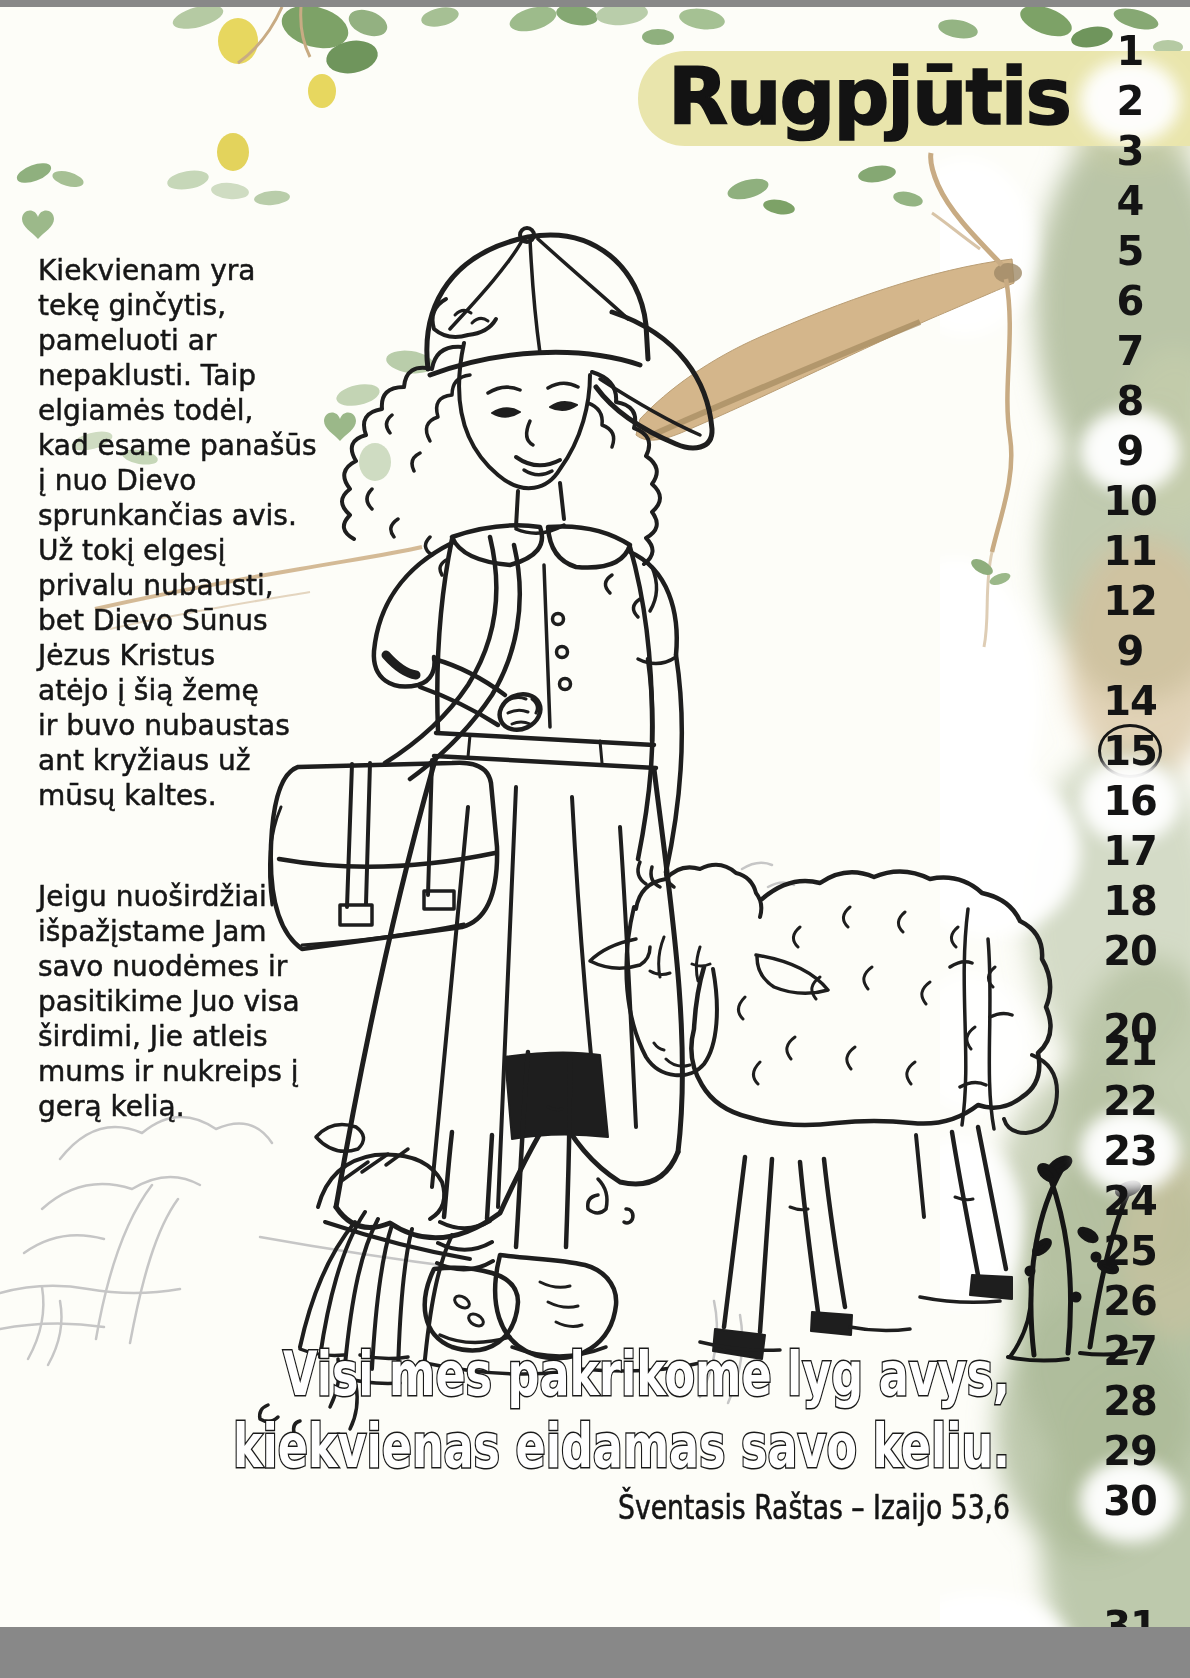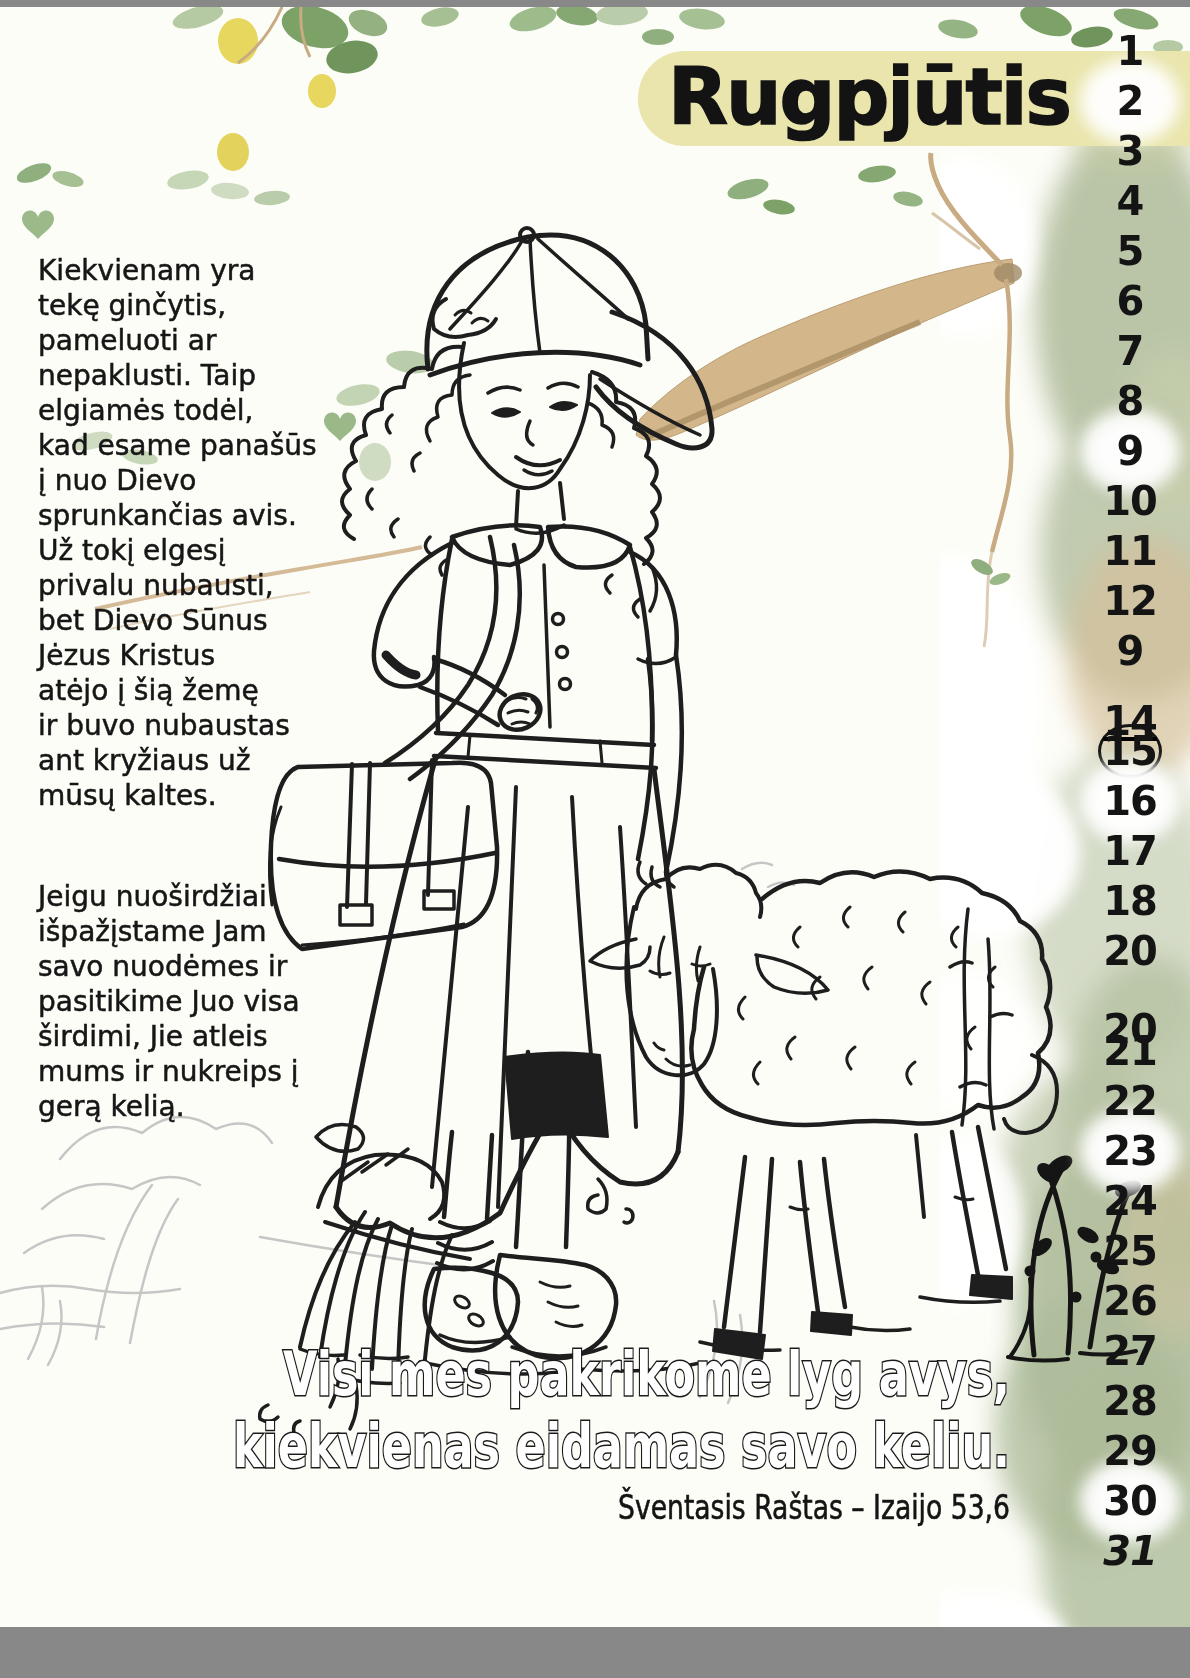--- a/index.html
+++ b/index.html
@@ -364,21 +364,21 @@
       </div>
       <div class="day" style="top: 521px;">
         <b>11</b>
       </div>
       <div class="day" style="top: 571px;">
         <b>12</b>
       </div>
       <div class="day" style="top: 621px;">
         <b>9</b>
       </div>
-      <div class="day" style="top: 691px; text-decoration: underline;">
+      <div class="day" style="top: 671px;">
         <b>14</b>
       </div>
       <div class="day" style="top: 721px;">
         <i class="ring"></i>
         <b>15</b>
       </div>
       <div class="day" style="top: 771px;">
         <i class="blob"></i>
         <b>16</b>
       </div>
@@ -419,18 +419,18 @@
       <div class="day" style="top: 1371px;">
         <b>28</b>
       </div>
       <div class="day" style="top: 1421px;">
         <b>29</b>
       </div>
       <div class="day" style="top: 1471px;">
         <i class="blob"></i>
         <b>30</b>
       </div>
-      <div class="day" style="top: 1521px; font-style: italic;">
+      <div class="day" style="top: 1596px;">
         <b>31</b>
       </div>
     </div>
 
 </div>
 
 </body></html>

